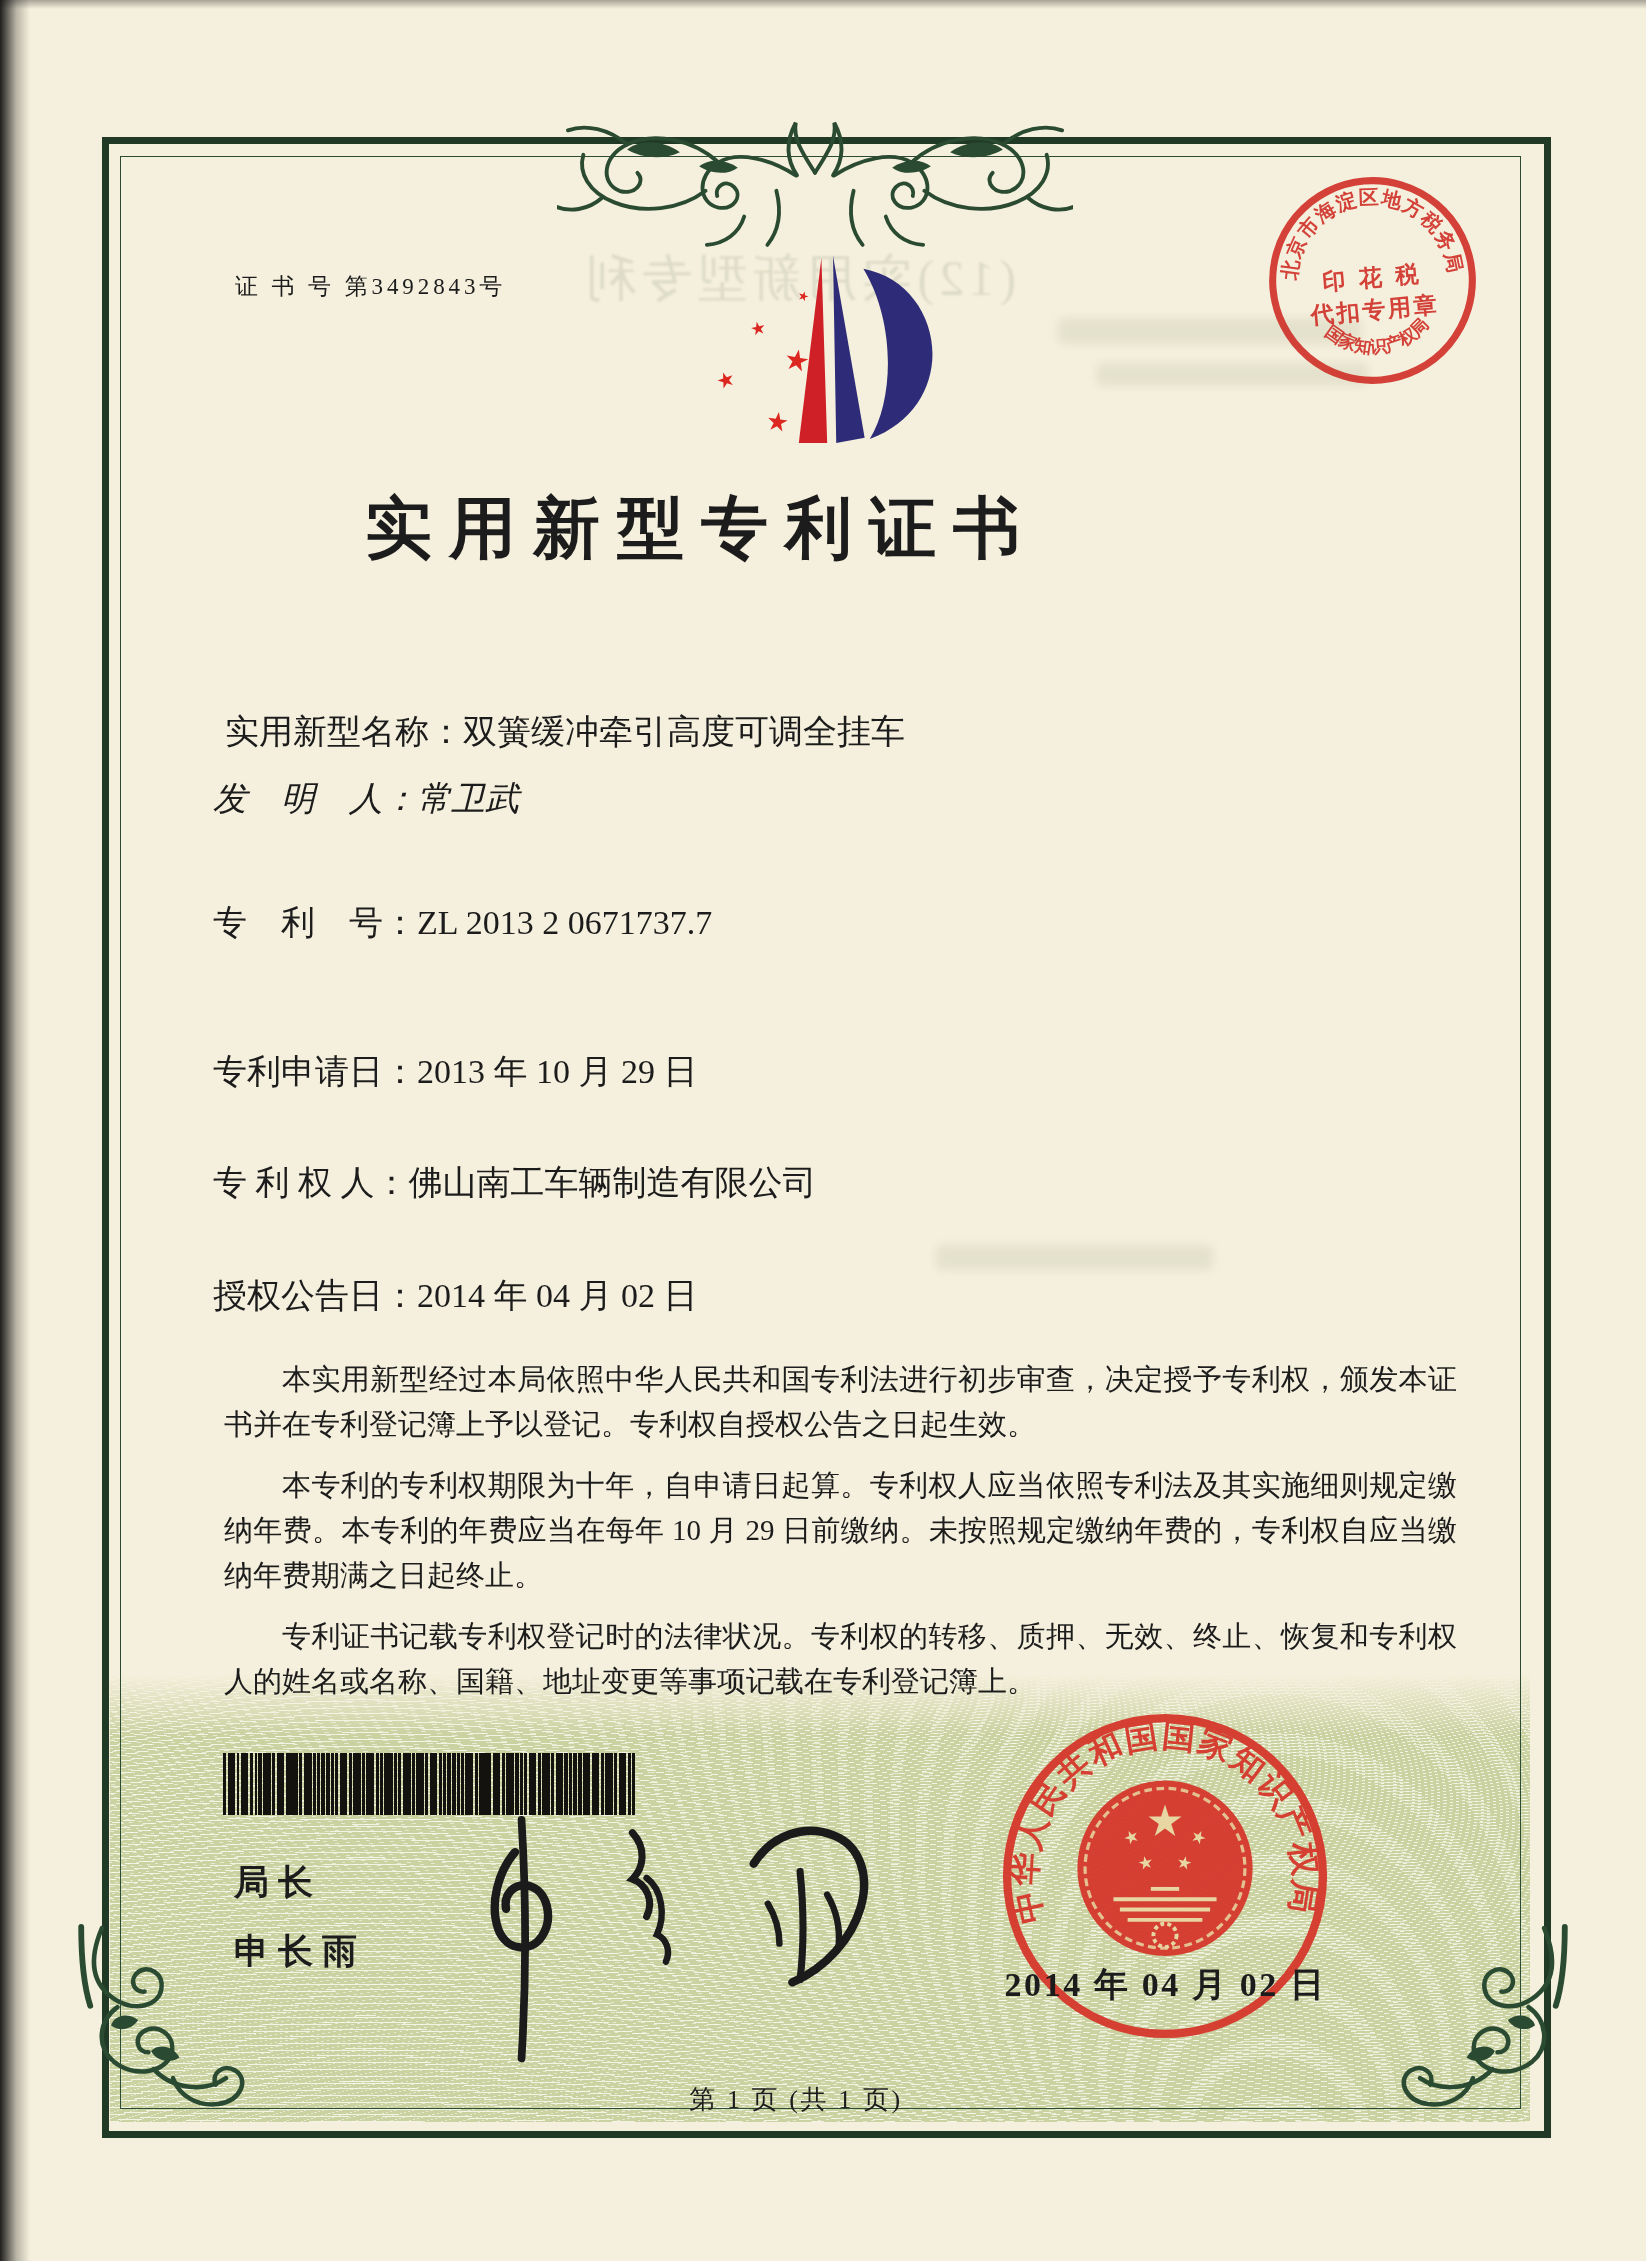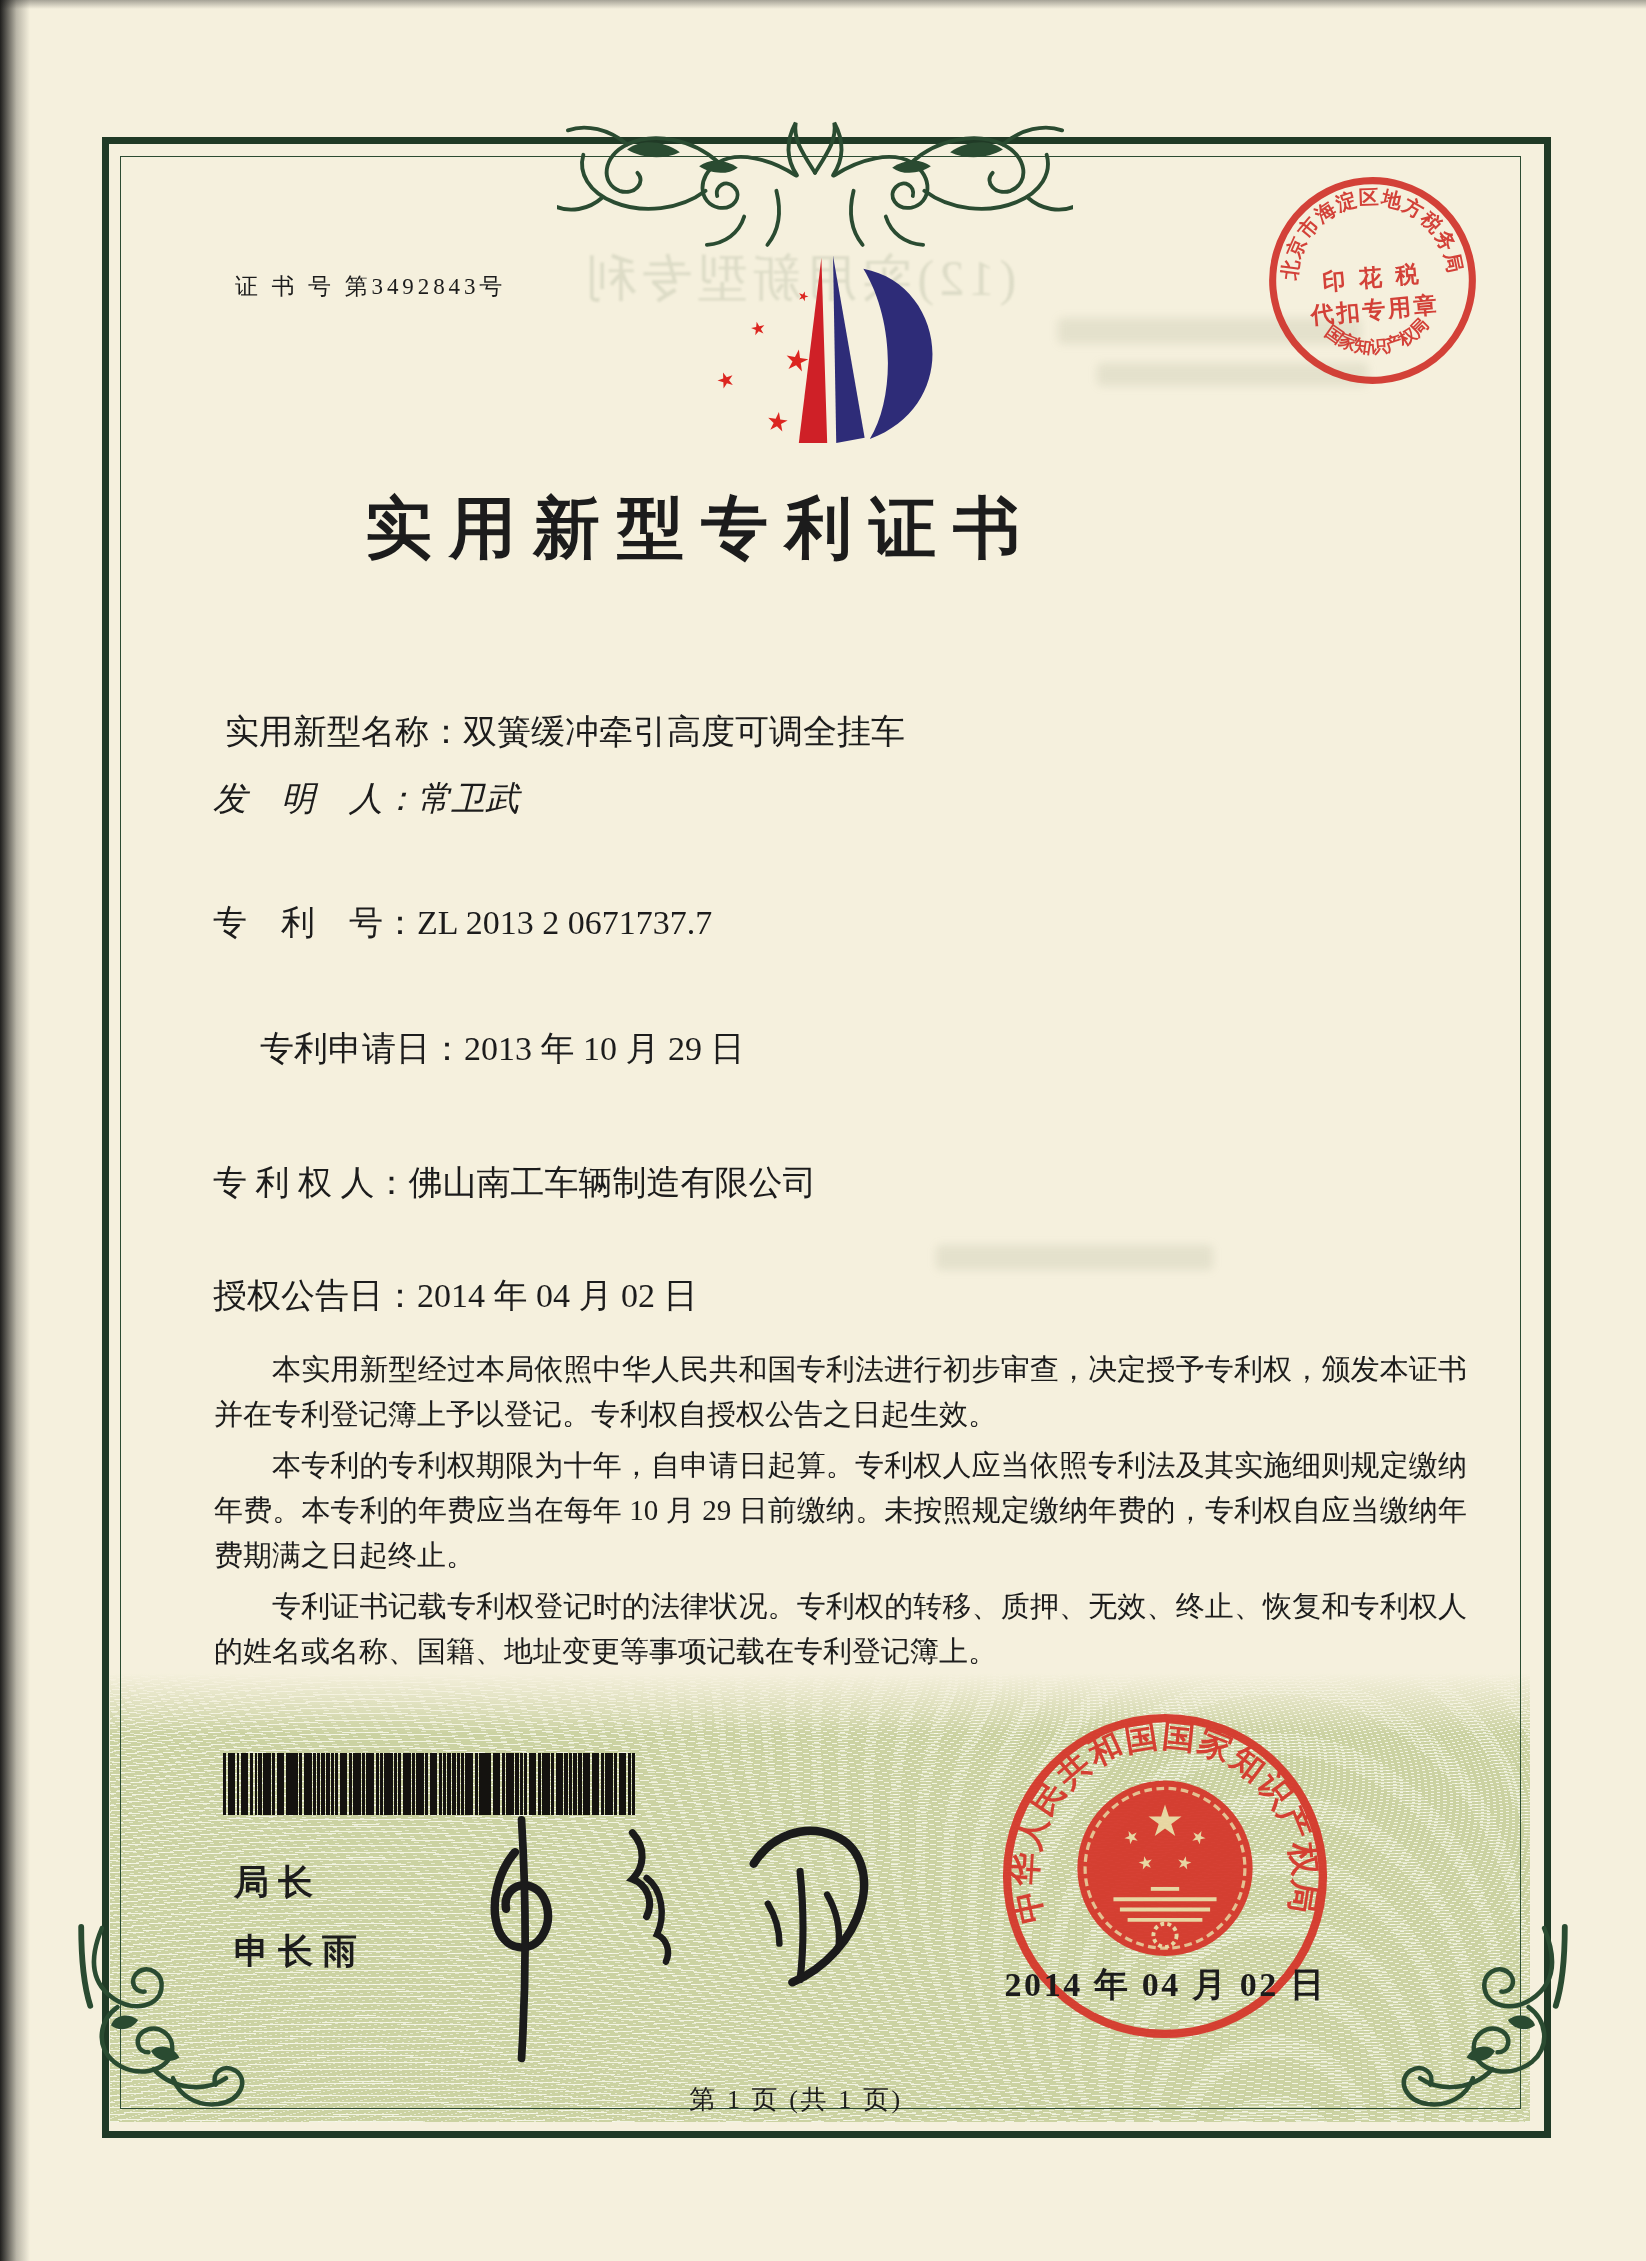--- a/index.html
+++ b/index.html
@@ -19,21 +19,21 @@
     background-image:
       repeating-radial-gradient(ellipse 140% 90% at 18% -34%, rgba(252,252,242,0) 0 9.7px, rgba(253,253,245,.78) 9.7px 11.6px),
       repeating-radial-gradient(ellipse 150% 100% at 82% 132%, rgba(252,252,242,0) 0 12.3px, rgba(253,253,245,.55) 12.3px 14px);}
   #band-fade{left:110px;top:1673px;width:1420px;height:61px;
     background:linear-gradient(#f5f0dd, rgba(245,240,221,0));}
   
   #cert-no{left:208px;top:271px;font-size:23px;letter-spacing:3.9px;margin-left:27px;}
   #title{left:0;top:483px;width:1402px;text-align:center;font-size:67px;font-weight:700;letter-spacing:17px;}
   .field-row{left:213px;font-size:34px;white-space:nowrap;}
   #paragraphs{left:208px;top:1341px;width:1265px;font-size:29px;line-height:45px;text-align:justify;}
-  #paragraphs p{margin:6px;text-indent:2em;}
+  #paragraphs p{margin:16px;text-indent:2em;}
   #barcode{left:223px;top:1753px;width:413px;height:62px;
     background-image:
       repeating-linear-gradient(90deg,#14120f 0 2.6px,transparent 2.6px 4.5px),
       repeating-linear-gradient(90deg,#14120f 0 1.9px,transparent 1.9px 7px),
       repeating-linear-gradient(90deg,#14120f 0 1.3px,transparent 1.3px 11px);}
   #sig-title{left:234px;top:1859px;font-size:35px;font-weight:700;font-family:"Liberation Sans",sans-serif;letter-spacing:9px;}
   #sig-name{left:234px;top:1928px;font-size:35px;font-weight:700;font-family:"Liberation Sans",sans-serif;letter-spacing:9px;}
   #seal-date{left:985px;top:1962px;width:361px;text-align:center;font-size:34px;letter-spacing:2.6px;font-weight:600;}
   #footer-page{left:0;top:2082px;width:1592px;text-align:center;font-size:26px;letter-spacing:2.6px;}
   
@@ -137,21 +137,21 @@
 
   <div class="abs field-row" style="top:709px;margin-left:12px;">
     <span>实用新型名称：</span><span>双簧缓冲牵引高度可调全挂车</span>
   </div>
   <div class="abs field-row" style="top:776px;font-style:italic;">
     <span>发　明　人：</span><span>常卫武</span>
   </div>
   <div class="abs field-row" style="top:900px;">
     <span>专　利　号：</span><span>ZL 2013 2 0671737.7</span>
   </div>
-  <div class="abs field-row" style="top:1026px;margin-left:47px;">
+  <div class="abs field-row" style="top:1049px;">
     <span>专利申请日：</span><span>2013 年 10 月 29 日</span>
   </div>
   <div class="abs field-row" style="top:1160px;">
     <span>专 利 权 人：</span><span>佛山南工车辆制造有限公司</span>
   </div>
   <div class="abs field-row" style="top:1273px;">
     <span>授权公告日：</span><span>2014 年 04 月 02 日</span>
   </div>
 
   <div id="paragraphs" class="abs">

